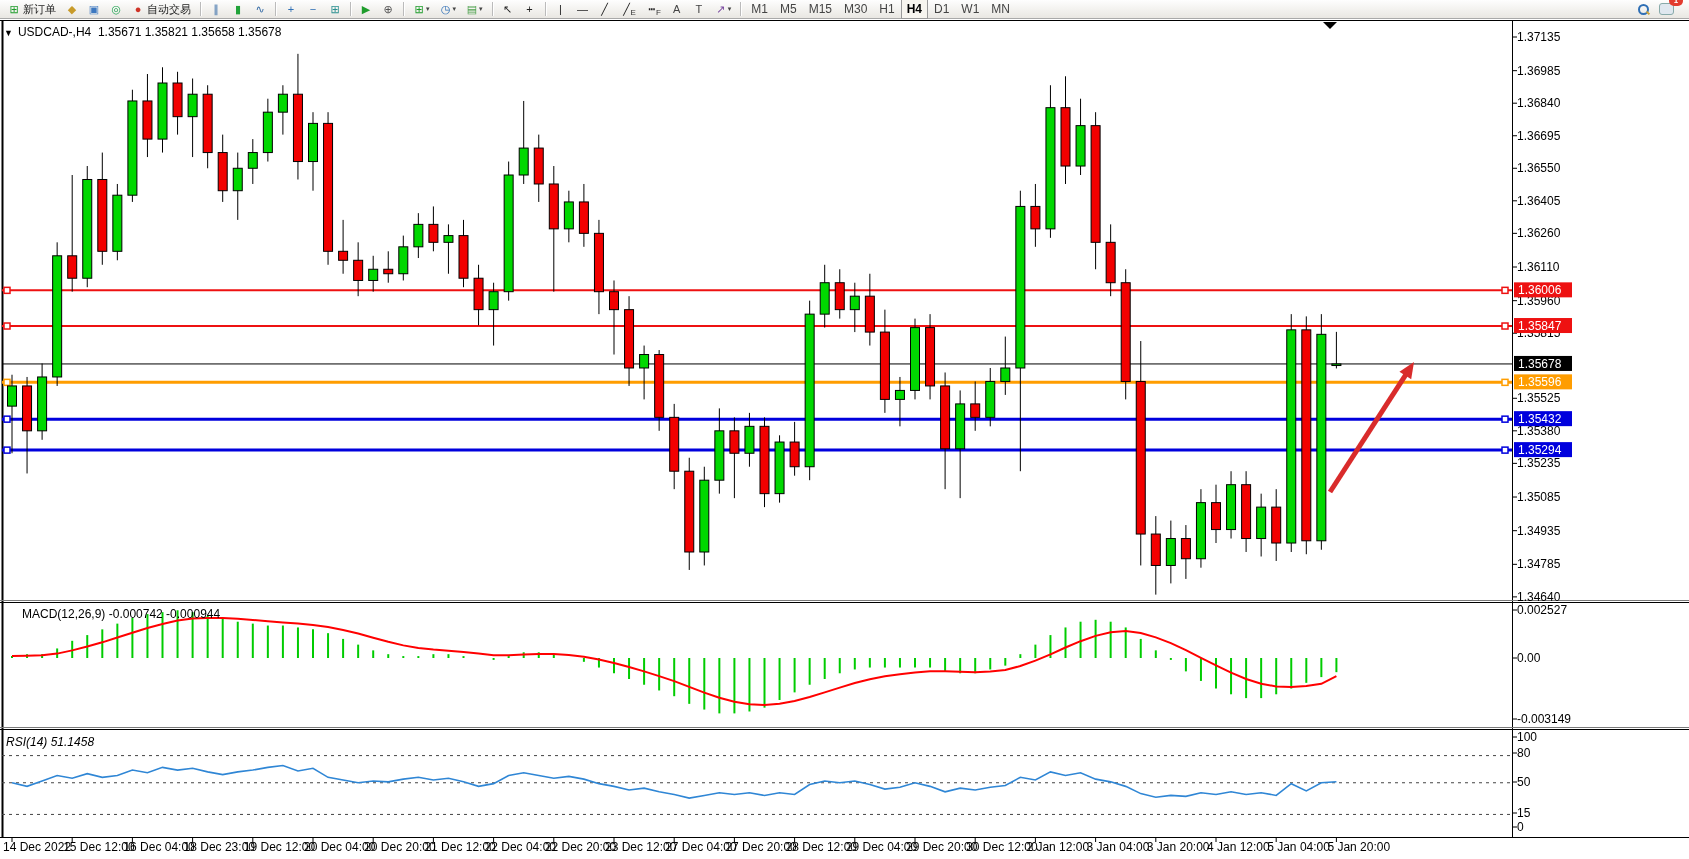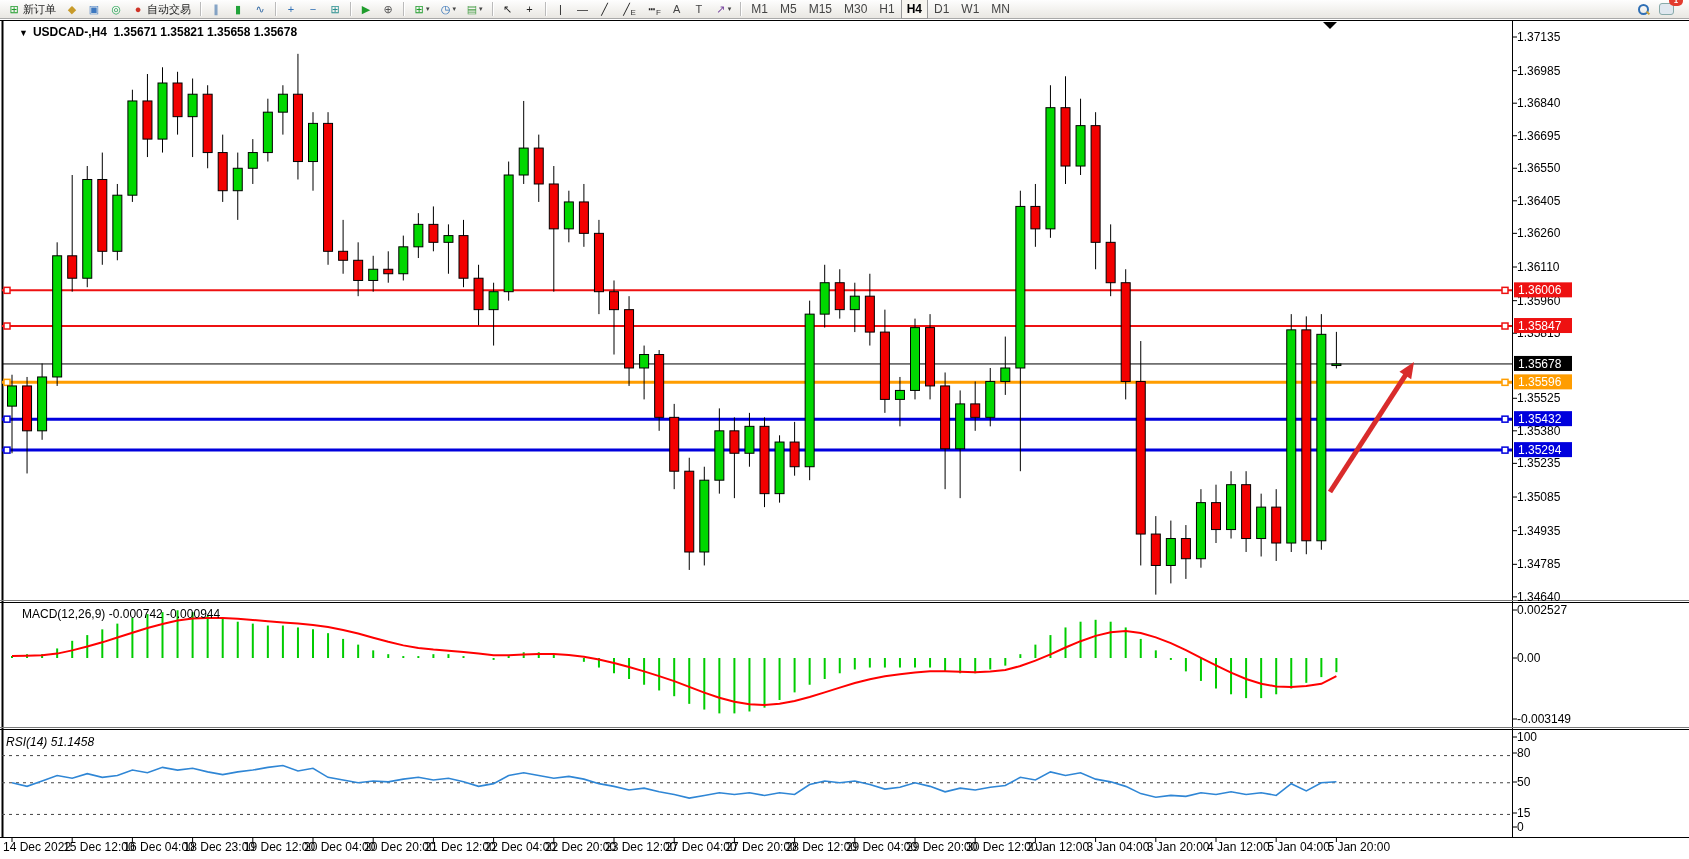--- a/index.html
+++ b/index.html
@@ -22,21 +22,21 @@
   .ic-mag::before{content:"";position:absolute;left:0;top:0;width:7px;height:7px;border:2px solid #2f6fb5;border-radius:50%;}
   .ic-mag::after{content:"";position:absolute;left:8px;top:8px;width:4px;height:2px;background:#caa23a;transform:rotate(45deg);}
   .ic-chat{position:relative;width:13px;height:10px;display:inline-block;background:#dfe7ef;border:1px solid #8aa;border-radius:3px;}
   .badge{position:absolute;right:-6px;top:-5px;min-width:10px;height:10px;border-radius:6px;background:#e23b2e;color:#fff;
     font-size:8px;line-height:10px;text-align:center;padding:0 2px;font-weight:bold;}
   .spacer{flex:1;}
   
   #chart{position:absolute;left:0;top:19px;width:1689px;height:836px;background:#fff;}
   #csvg{position:absolute;left:0;top:0;}
   .overlay{position:absolute;font-size:12px;color:#000;white-space:nowrap;z-index:5;}
-  #title{left:19px;top:6px;font-weight:bold;}
+  #title{left:4px;top:6px;font-weight:normal;}
   #title .dd{font-size:9px;margin-right:5px;cursor:default;}
   #macdlab{left:22px;top:588px;}
   #rsilab{left:6px;top:716px;font-style:italic;}
   text{font-family:"Liberation Sans",sans-serif;}
 </style>
 </head>
 <body>
 
 <div id="app">
   <div id="toolbar">

